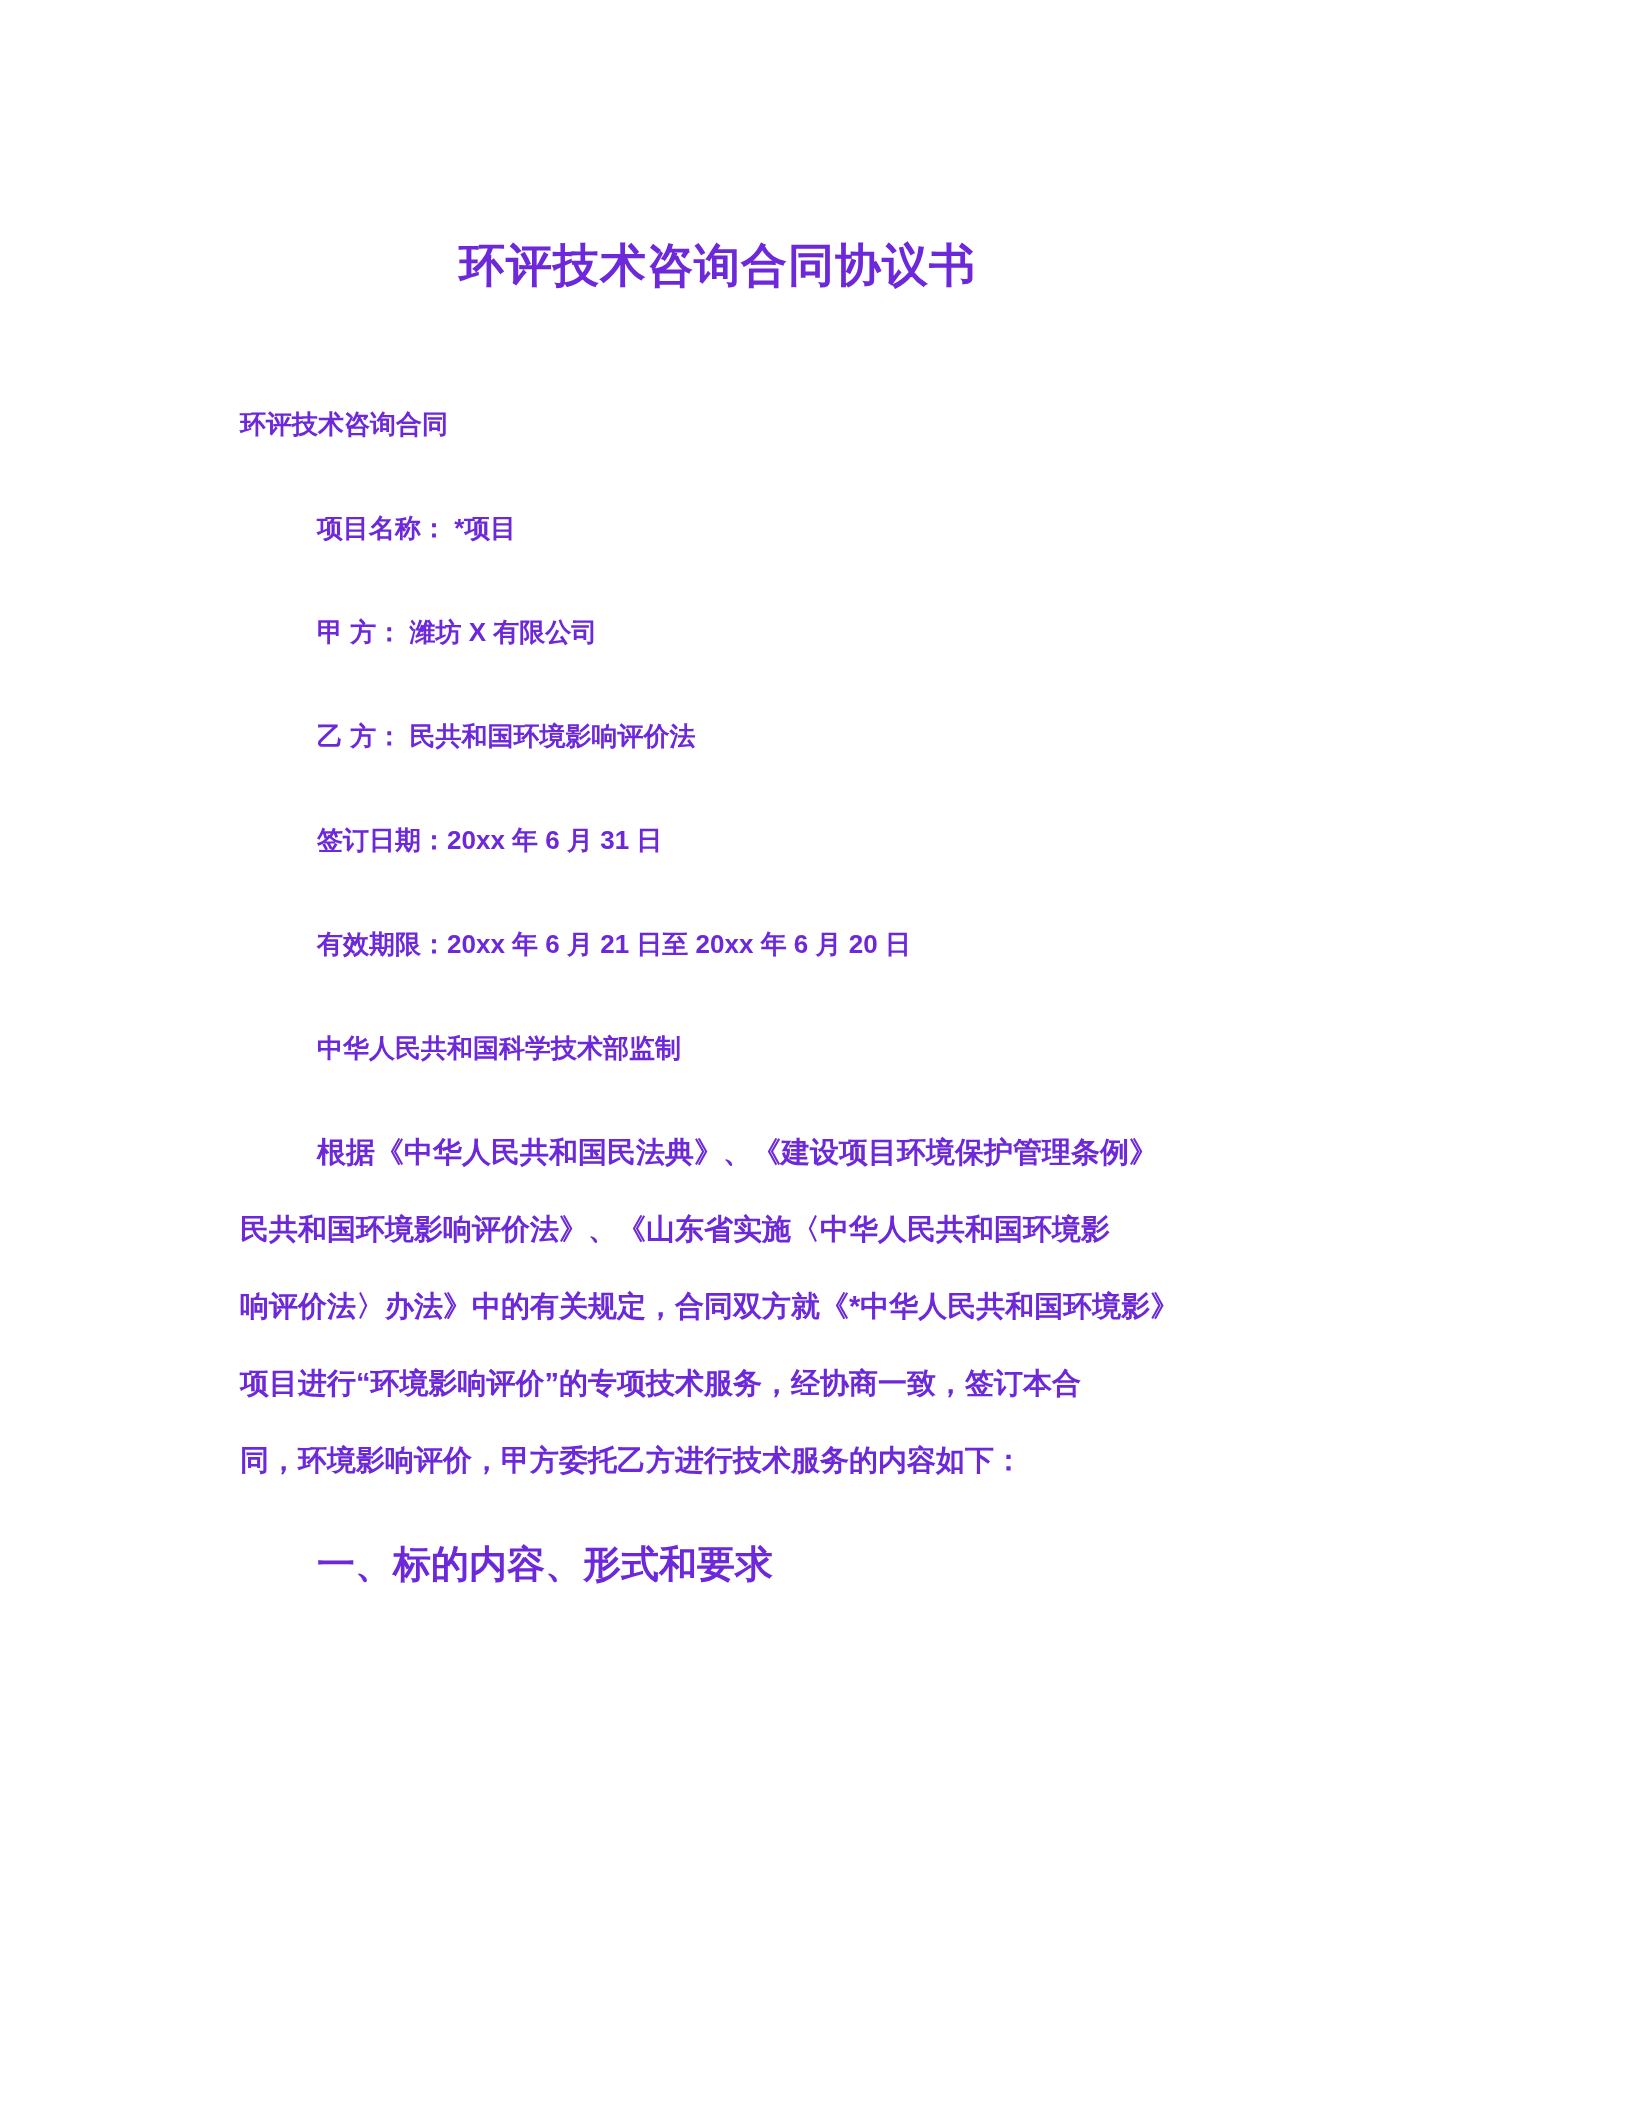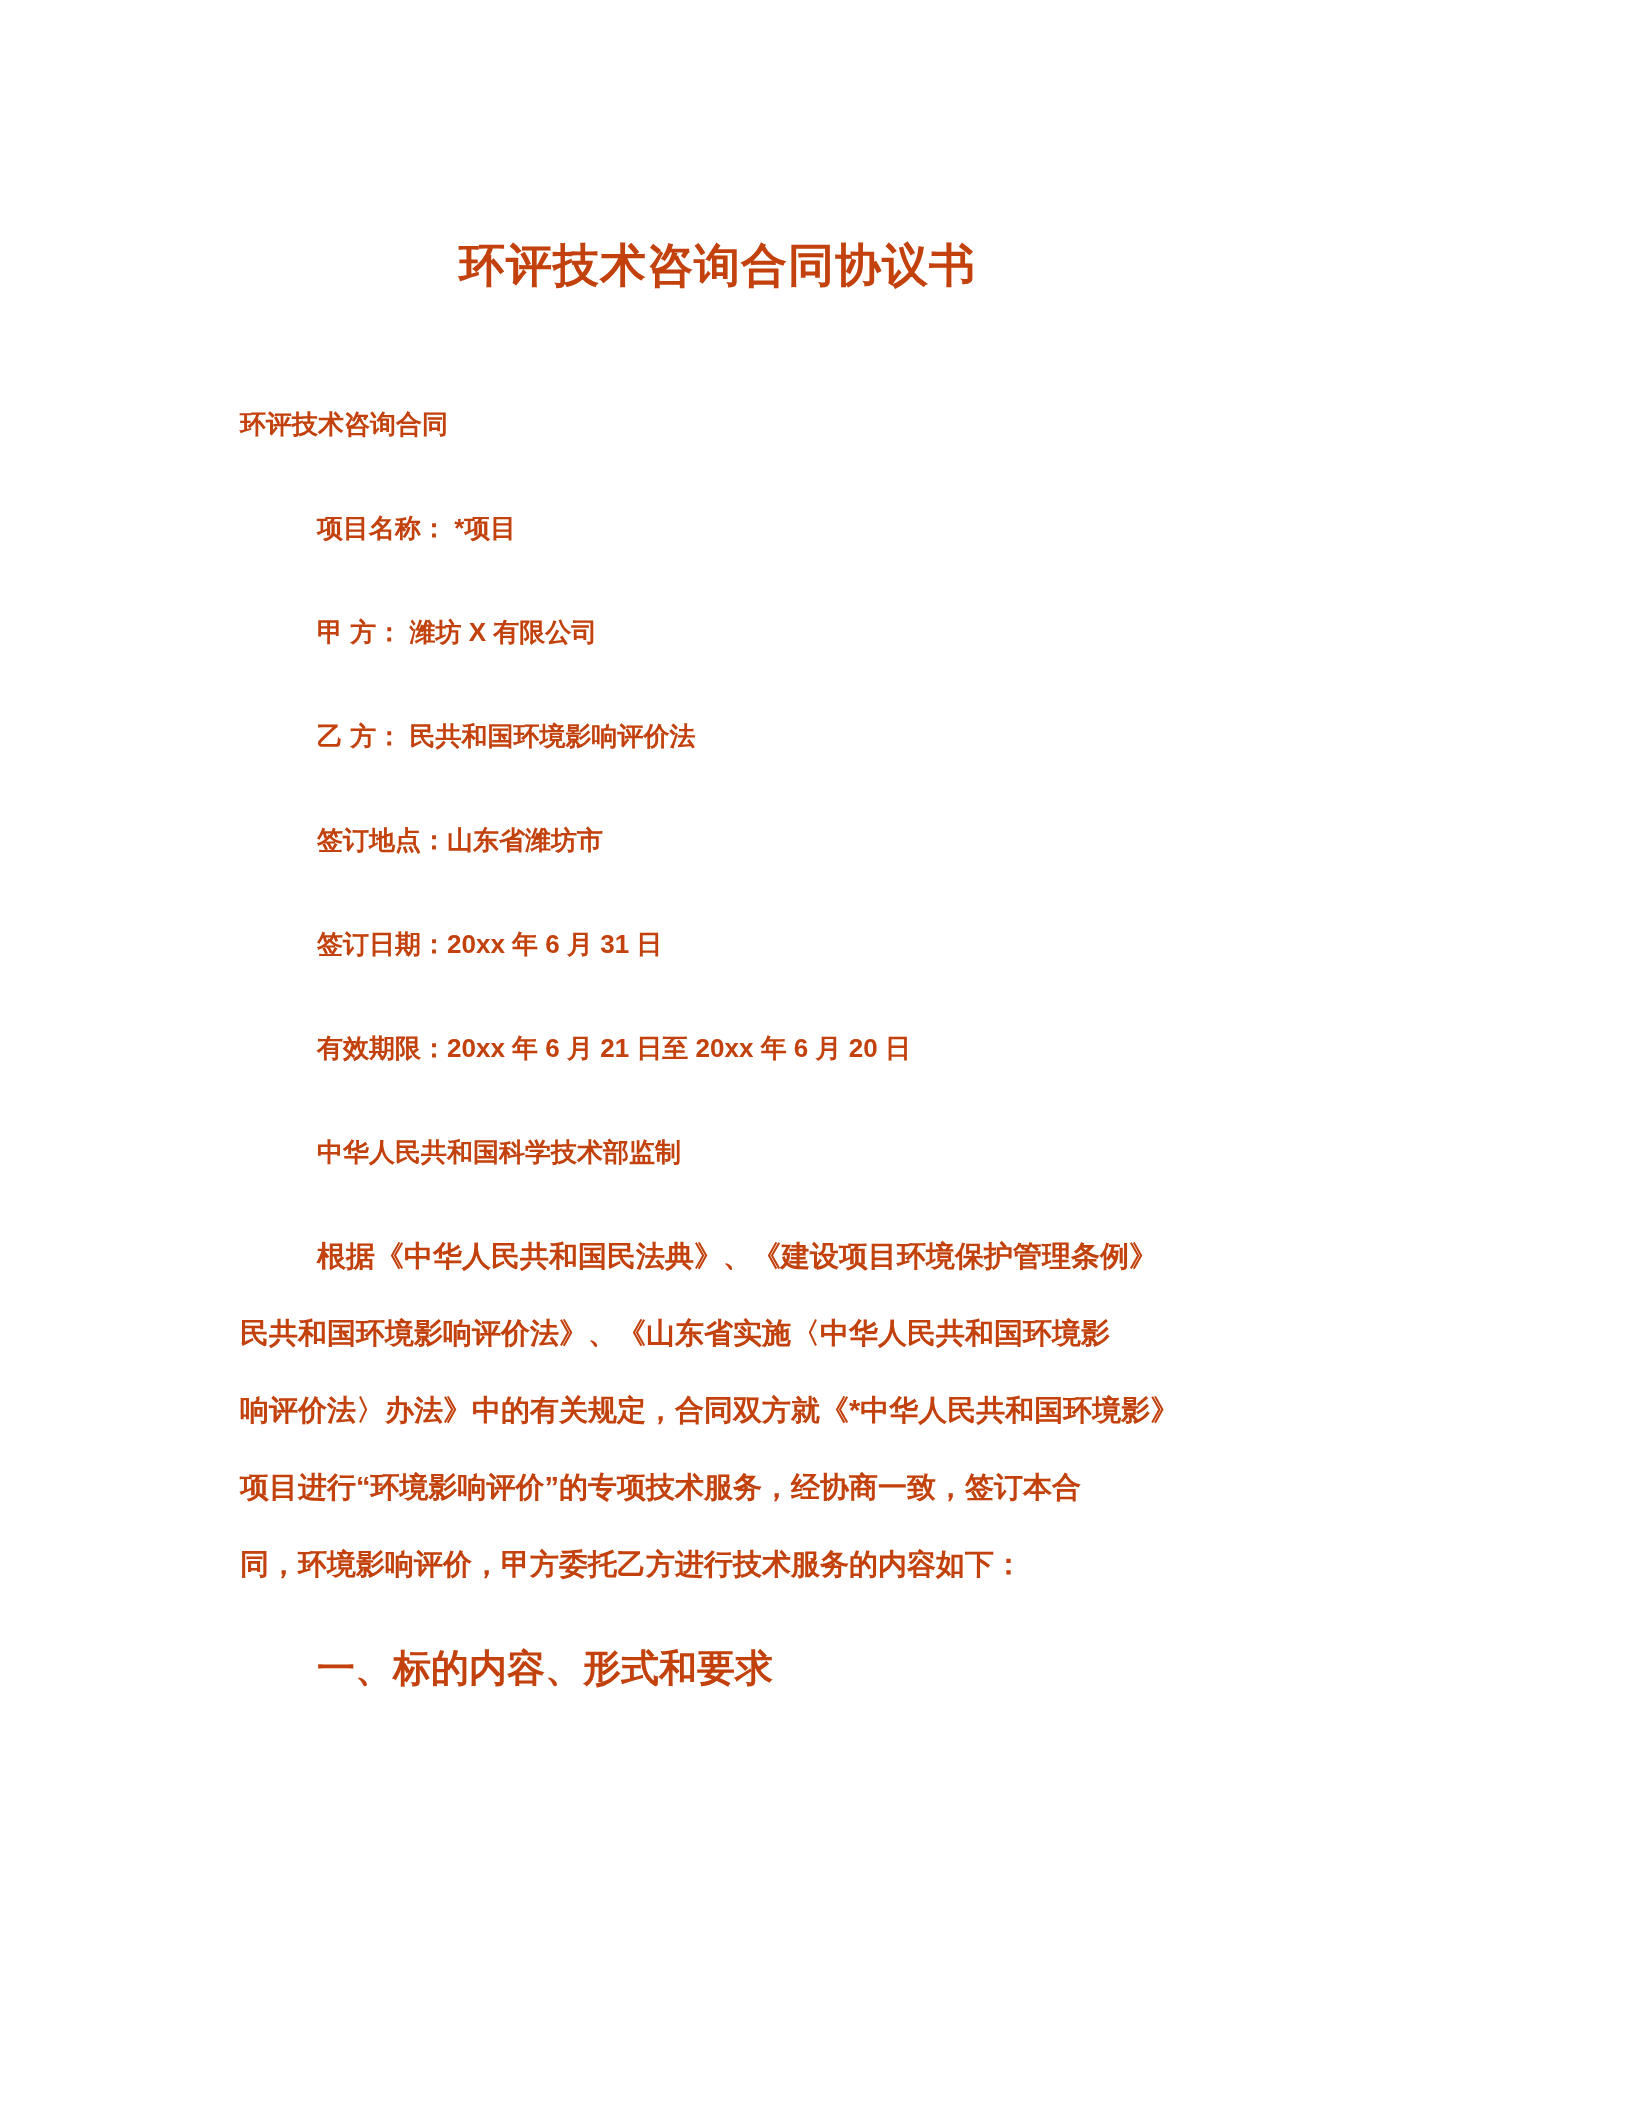--- a/index.html
+++ b/index.html
@@ -1,21 +1,21 @@
 <!DOCTYPE html>
 <html><head>
 <meta charset="utf-8">
 <style>
   html, body { margin: 0; padding: 0; background: #ffffff; }
   .page {
     position: relative;
     width: 1432px;
     height: 2112px;
     background: #ffffff;
-    color: #c2410c;
+    color: #6d28d9;
     font-family: "Liberation Sans", "DejaVu Sans", sans-serif;
     font-weight: 700;
     overflow: hidden;
     box-sizing: border-box;
   }
   .doc {
     box-sizing: border-box;
     padding: 233px 237px 0 240px;
   }
   .doc-title {
@@ -58,21 +58,20 @@
     <h1 class="doc-title">环评技术咨询合同协议书</h1>
 
     <p class="line">环评技术咨询合同</p>
 
     <p class="line indent">项目名称： *项目</p>
 
     <p class="line indent">甲 方： 潍坊 X 有限公司</p>
 
     <p class="line indent">乙 方： 民共和国环境影响评价法</p>
 
-    <p class="line indent">签订地点：山东省潍坊市</p>
 
     <p class="line indent">签订日期：20xx 年 6 月 31 日</p>
 
     <p class="line indent">有效期限：20xx 年 6 月 21 日至 20xx 年 6 月 20 日</p>
 
     <p class="line indent">中华人民共和国科学技术部监制</p>
 
     <div class="para">
       <div class="pline first">根据《中华人民共和国民法典》、《建设项目环境保护管理条例》</div>
       <div class="pline">民共和国环境影响评价法》、《山东省实施〈中华人民共和国环境影</div>

